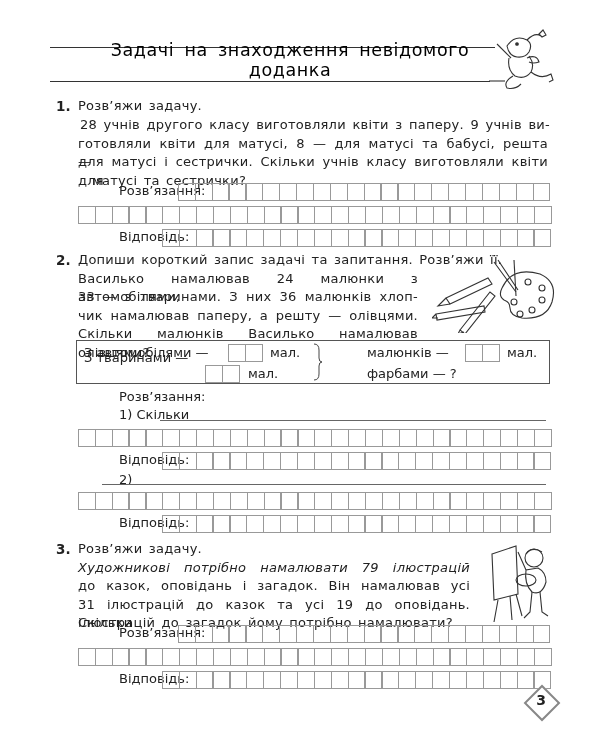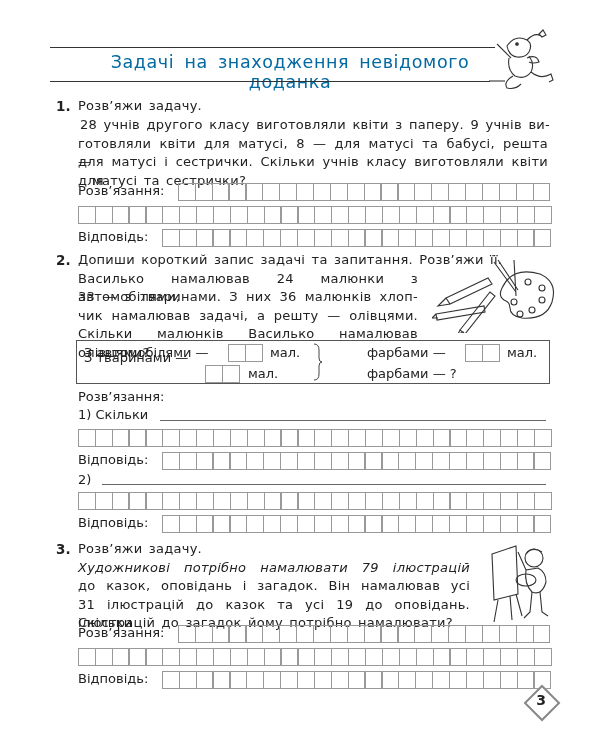--- a/index.html
+++ b/index.html
@@ -1,25 +1,25 @@
 <!DOCTYPE html>
 <html><head>
 <meta charset="utf-8">
 <style>
   html,body{margin:0;padding:0;background:#fff;}
   body{width:600px;height:750px;position:relative;overflow:hidden;
        font-family:"DejaVu Sans","Liberation Sans",sans-serif;color:#222;}
   .abs{position:absolute;}
   .hline{position:absolute;height:0;border-top:1.6px solid #333;}
-  .title{position:absolute;left:90px;top:52px;width:400px;text-align:center;
-         font-size:17.5px;letter-spacing:0.6px;word-spacing:4px;color:#0369a1;}
+  .title{position:absolute;left:90px;top:40px;width:400px;text-align:center;
+         font-size:17.5px;letter-spacing:0.6px;word-spacing:4px;color:#000000;}
   .num{position:absolute;font-weight:bold;font-size:13.5px;}
   .txt{position:absolute;font-size:13px;line-height:18.6px;letter-spacing:0.25px;word-spacing:2px;}
   .just{text-align:justify;text-align-last:justify;}
-  .lbl{position:absolute;font-size:13px;}
+  .lbl{position:absolute;font-size:13px;margin-left:41px;}
   .grid{position:absolute;display:flex;height:16px;}
   .cell{width:15.7px;height:15.5px;border:0.8px solid #999;margin-right:-0.8px;box-sizing:content-box;}
   .sumbox{position:absolute;left:76px;top:340px;width:472px;height:42px;border:1.2px solid #555;}
   .sb{position:absolute;font-size:13px;}
   .uline{position:absolute;border-top:1px solid #666;height:0;}
   .badge{position:absolute;left:529px;top:690px;width:22px;height:22px;transform:rotate(45deg);
          border:2px solid #888;background:#fff;}
   .badge-num{position:absolute;left:533px;top:692px;width:16px;text-align:center;font-weight:bold;font-size:14px;}
 </style>
 </head>
@@ -127,21 +127,21 @@
     <div class="cell"></div>
     <div class="cell"></div>
     <div class="cell"></div>
     <div class="cell"></div>
   </div>
 
 <div class="num" style="left:56px;top:252px;">2.</div>
 <div class="txt" style="left:78px;top:251px;">Допиши короткий запис задачі та запитання. Розв’яжи її.</div>
 <div class="txt just" style="left:78px;top:269.5px;width:340px;">Василько намалював 24 малюнки з автомобілями,</div>
 <div class="txt just" style="left:78px;top:288px;width:340px;">33 — з тваринами. З них 36 малюнків хлоп-</div>
-<div class="txt just" style="left:78px;top:306.5px;width:340px;">чик намалював задачі, а решту — олівцями.</div>
+<div class="txt just" style="left:78px;top:306.5px;width:340px;">чик намалював паперу, а решту — олівцями.</div>
 <div class="txt just" style="left:78px;top:325px;width:340px;">Скільки малюнків Василько намалював олівцями?</div>
 
 <svg class="abs" style="left:432px;top:258px;" width="125" height="75" viewBox="0 0 125 75">
   <g fill="none" stroke="#333" stroke-width="1.1">
     <path d="M70 30 q10 -22 38 -14 q18 8 12 28 q-6 18 -30 16 q-12 -2 -12 -10 q0 -6 -6 -8 q-6 -4 -2 -12z"></path>
     <circle cx="96" cy="24" r="3"></circle>
       <circle cx="110" cy="30" r="3"></circle>
       <circle cx="110" cy="42" r="3"></circle>
     <circle cx="100" cy="52" r="3"></circle>
       <circle cx="88" cy="56" r="3"></circle>
@@ -163,21 +163,21 @@
 <div class="sb" style="left:270px;top:345px;">мал.</div>
 <div class="sb" style="left:84px;top:350px;">З тваринами —</div>
 <div class="grid" style="left:205px;top:365px;">
     <div class="cell"></div>
     <div class="cell"></div>
   </div>
 <div class="sb" style="left:248px;top:366px;">мал.</div>
 <svg class="abs" style="left:313px;top:343px;" width="10" height="38" viewBox="0 0 10 38">
   <path d="M1 1 q5 0 5 6 v8 q0 4 3 4 q-3 0 -3 4 v8 q0 6 -5 6" fill="none" stroke="#444" stroke-width="1"></path>
 </svg>
-<div class="sb" style="left:367px;top:345px;">фарбами —</div>
+<div class="sb" style="left:367px;top:345px;">малюнків —</div>
 <div class="grid" style="left:465px;top:344px;">
     <div class="cell"></div>
     <div class="cell"></div>
   </div>
 <div class="sb" style="left:507px;top:345px;">мал.</div>
 <div class="sb" style="left:367px;top:366px;">фарбами — ?</div>
 
 <div class="lbl" style="left:78px;top:389px;">Розв’язання:</div>
 <div class="lbl" style="left:78px;top:407px;">1) Скільки</div>
 <div class="uline" style="left:160px;top:420px;width:386px;"></div>

